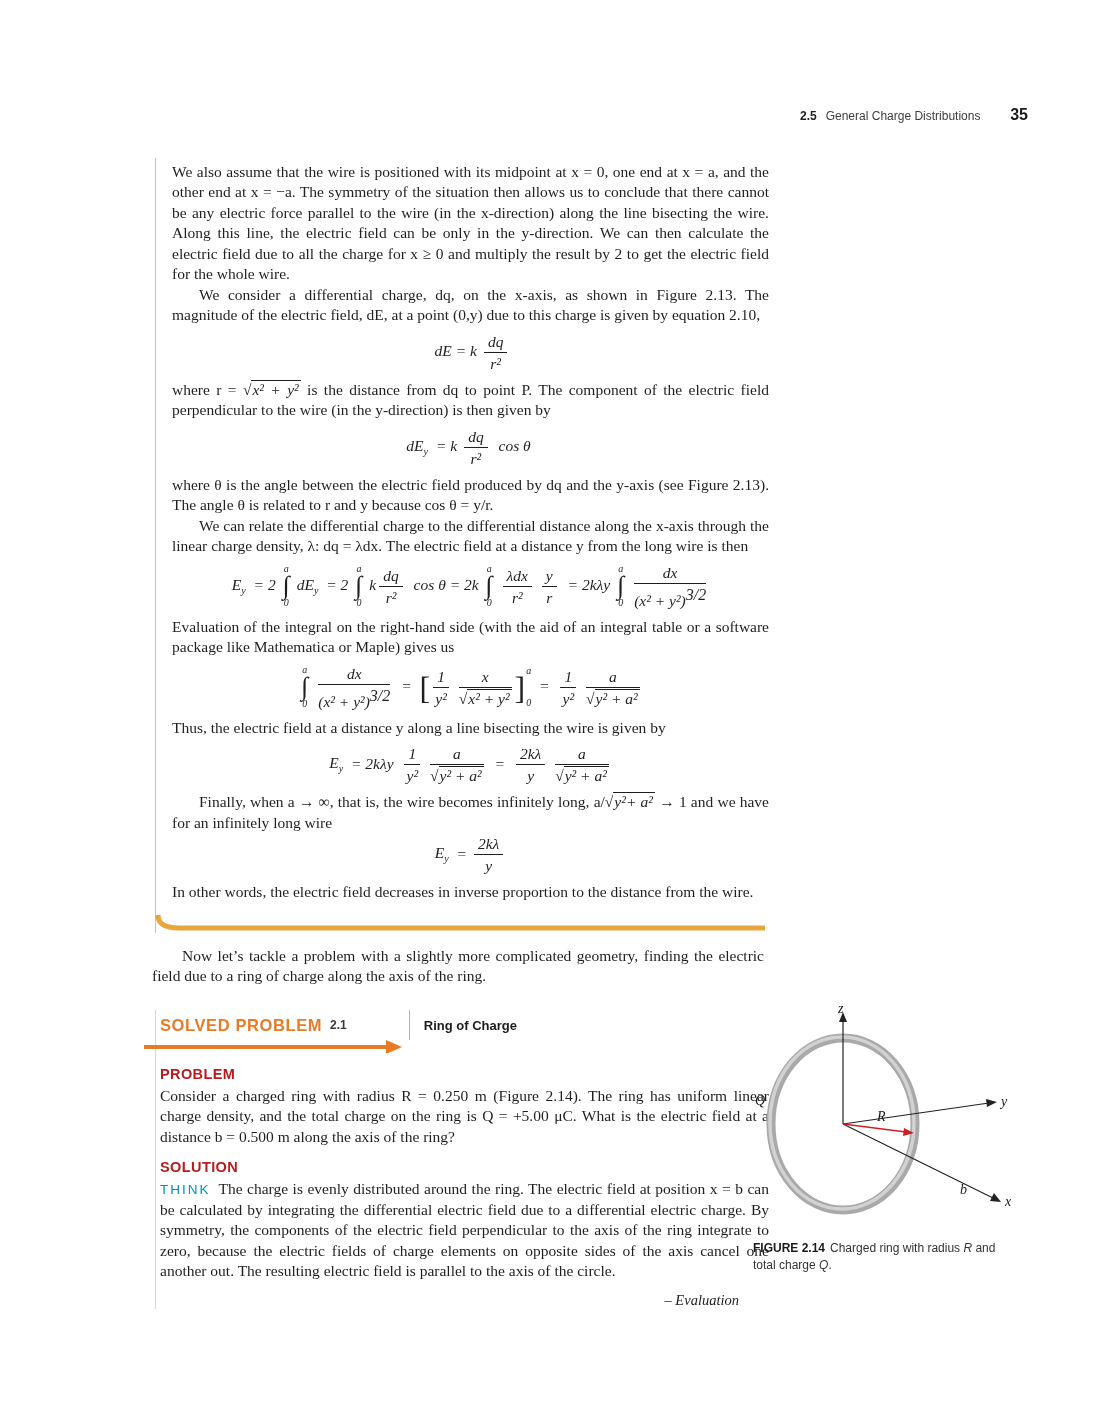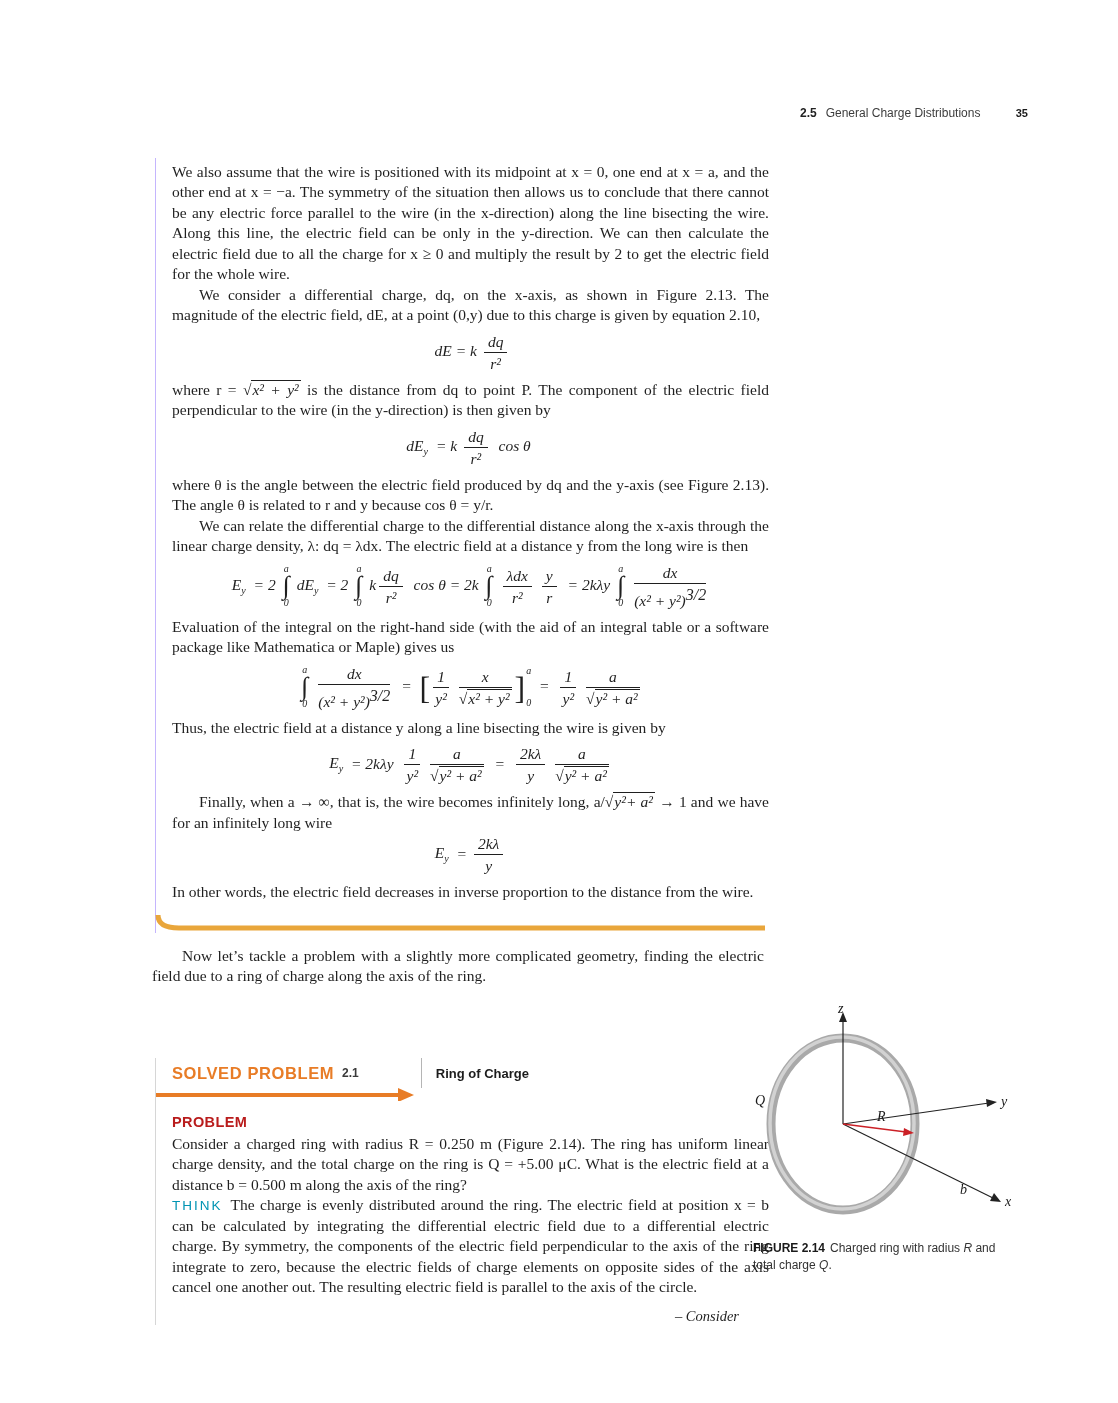--- a/index.html
+++ b/index.html
@@ -8,21 +8,21 @@
     font-family:"Liberation Serif", serif; color:#1f1f1f; overflow:hidden;
   }
 
   
   .running-head {
     position:absolute; top:106px; left:783px; width:228px;
     display:flex; align-items:baseline;
     font-family:"Liberation Sans", sans-serif; font-size:12px; color:#3c3c3c;margin-left:17px;
   }
   .running-head .sec { font-weight:bold; margin-right:9px; color:#222; }
-  .running-head .folio { margin-left:auto; font-weight:bold; font-size:11px; color:#1a1a1a; }
+  .running-head .folio { margin-left:auto; font-weight:bold; font-size:16px; color:#1a1a1a; }
 
   
   .derivation {
     position:absolute; top:158px; left:155px; width:614px;
     border-left:1px solid #c4b5fd; padding:4px 0 0 16px; box-sizing:border-box;
   }
   .jp { margin:0; text-align:justify; font-size:15.5px; line-height:1.32; }
   .indent { text-indent:27px; }
 
   
@@ -49,22 +49,22 @@
   .swoosh { display:block; margin:12px 0 0 -17px; }
 
   
   .intro {
     position:absolute; top:930px; left:152px; width:612px;
     font-size:15.5px; line-height:1.35; text-align:justify; text-indent:30px;
   }
 
   
   .solved {
-    position:absolute; top:1058px; left:155px; width:614px;
-    border-left:1px solid #d6d6d6; padding-left:16px; box-sizing:border-box;
+    position:absolute; top:1010px; left:155px; width:614px;
+    border-left:1px solid #d6d6d6; padding-left:4px; box-sizing:border-box;
   }
   .sp-head { position:relative; height:44px; }
   .sp-title-row { display:flex; align-items:center; }
   .sp-label {
     font-family:"Liberation Sans", sans-serif; font-weight:bold;
     font-size:16.5px; letter-spacing:0.6px; color:#E87C26;
   }
   .sp-number {
     font-family:"Liberation Sans", sans-serif; font-weight:bold;
     font-size:12px; color:#3a3a3a; margin-left:8px;
@@ -210,23 +210,24 @@
       </div>
       <svg class="sp-bar" width="272" height="16" viewBox="0 0 272 16">
         <path d="M0,10 L242,10" stroke="#E87C26" stroke-width="4" fill="none"></path>
         <polygon points="242,3 258,10 242,17" fill="#E87C26"></polygon>
       </svg>
     </div>
 
     <div class="feature-heading">PROBLEM</div>
     <p class="jp">Consider a charged ring with radius R = 0.250 m (Figure 2.14). The ring has uniform linear charge density, and the total charge on the ring is Q = +5.00 μC. What is the electric field at a distance b = 0.500 m along the axis of the ring?</p>
 
+    <div class="feature-heading">SOLUTION</div>
     <p class="jp"><span class="think-label">THINK</span><span>The charge is evenly distributed around the ring. The electric field at position x = b can be calculated by integrating the differential electric field due to a differential electric charge. By symmetry, the components of the electric field perpendicular to the axis of the ring integrate to zero, because the electric fields of charge elements on opposite sides of the axis cancel one another out. The resulting electric field is parallel to the axis of the circle.</span></p>
 
-    <div class="continued">– Consider</div>
+    <div class="continued">– Evaluation</div>
   </div>
 
   <div class="figure-block">
     <svg width="262" height="232" viewBox="0 0 262 232">
 
       <ellipse cx="90" cy="122" rx="72" ry="86" fill="none" stroke="#a9a9a9" stroke-width="9"></ellipse>
       <ellipse cx="89" cy="121" rx="72" ry="86" fill="none" stroke="#d2d2d2" stroke-width="3.5"></ellipse>
 
       <line x1="90" y1="122" x2="90" y2="18" stroke="#222" stroke-width="1.2"></line>
       <polygon points="90,10 86,20 94,20" fill="#222"></polygon>

